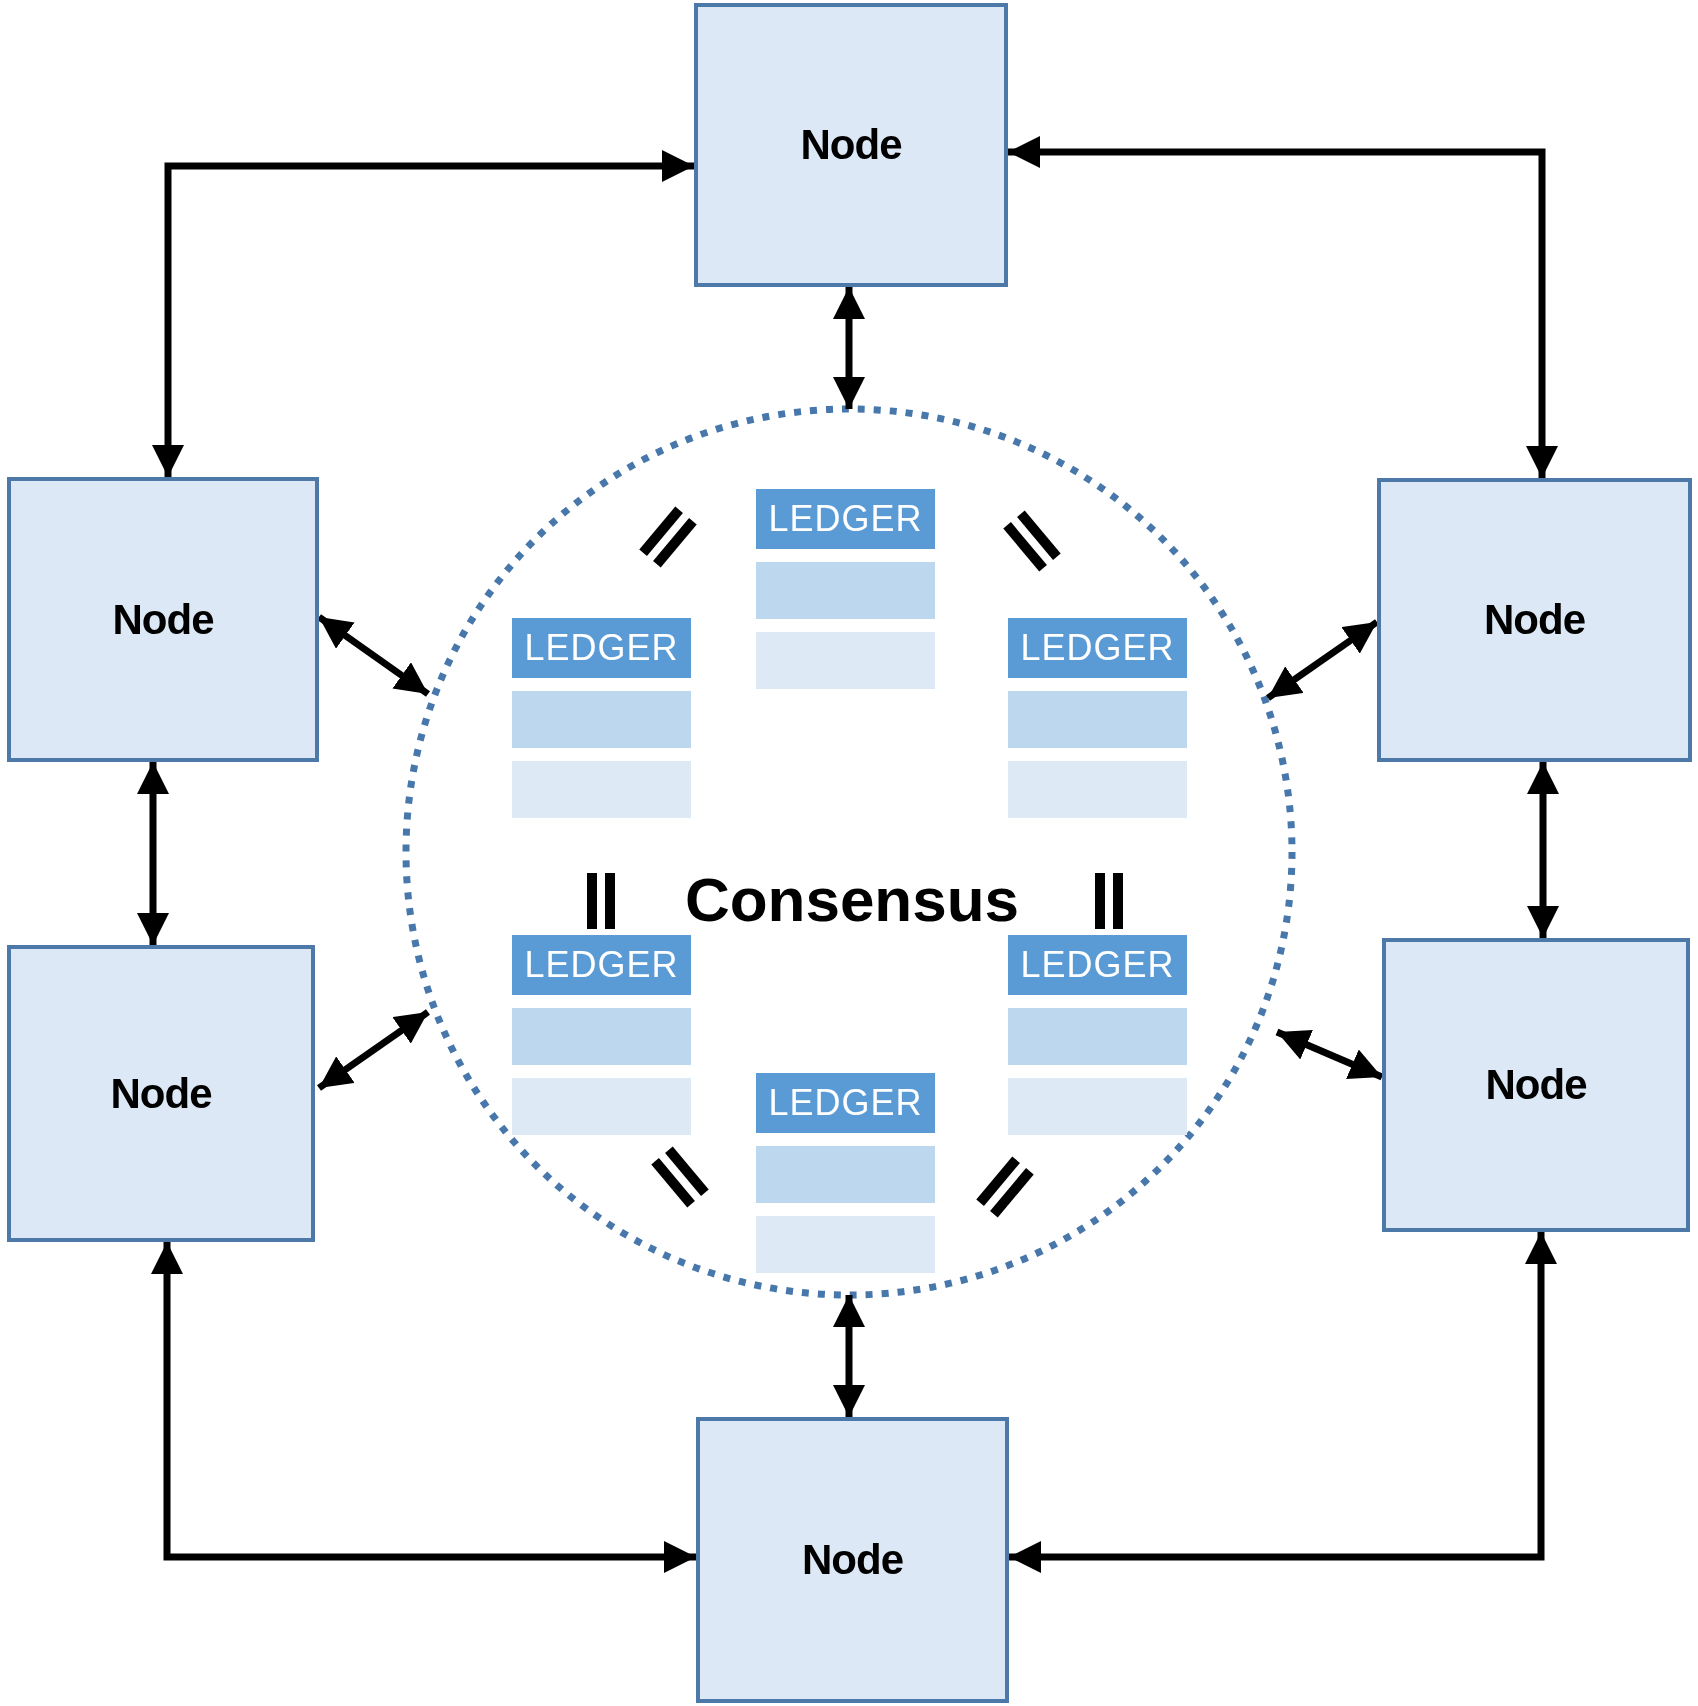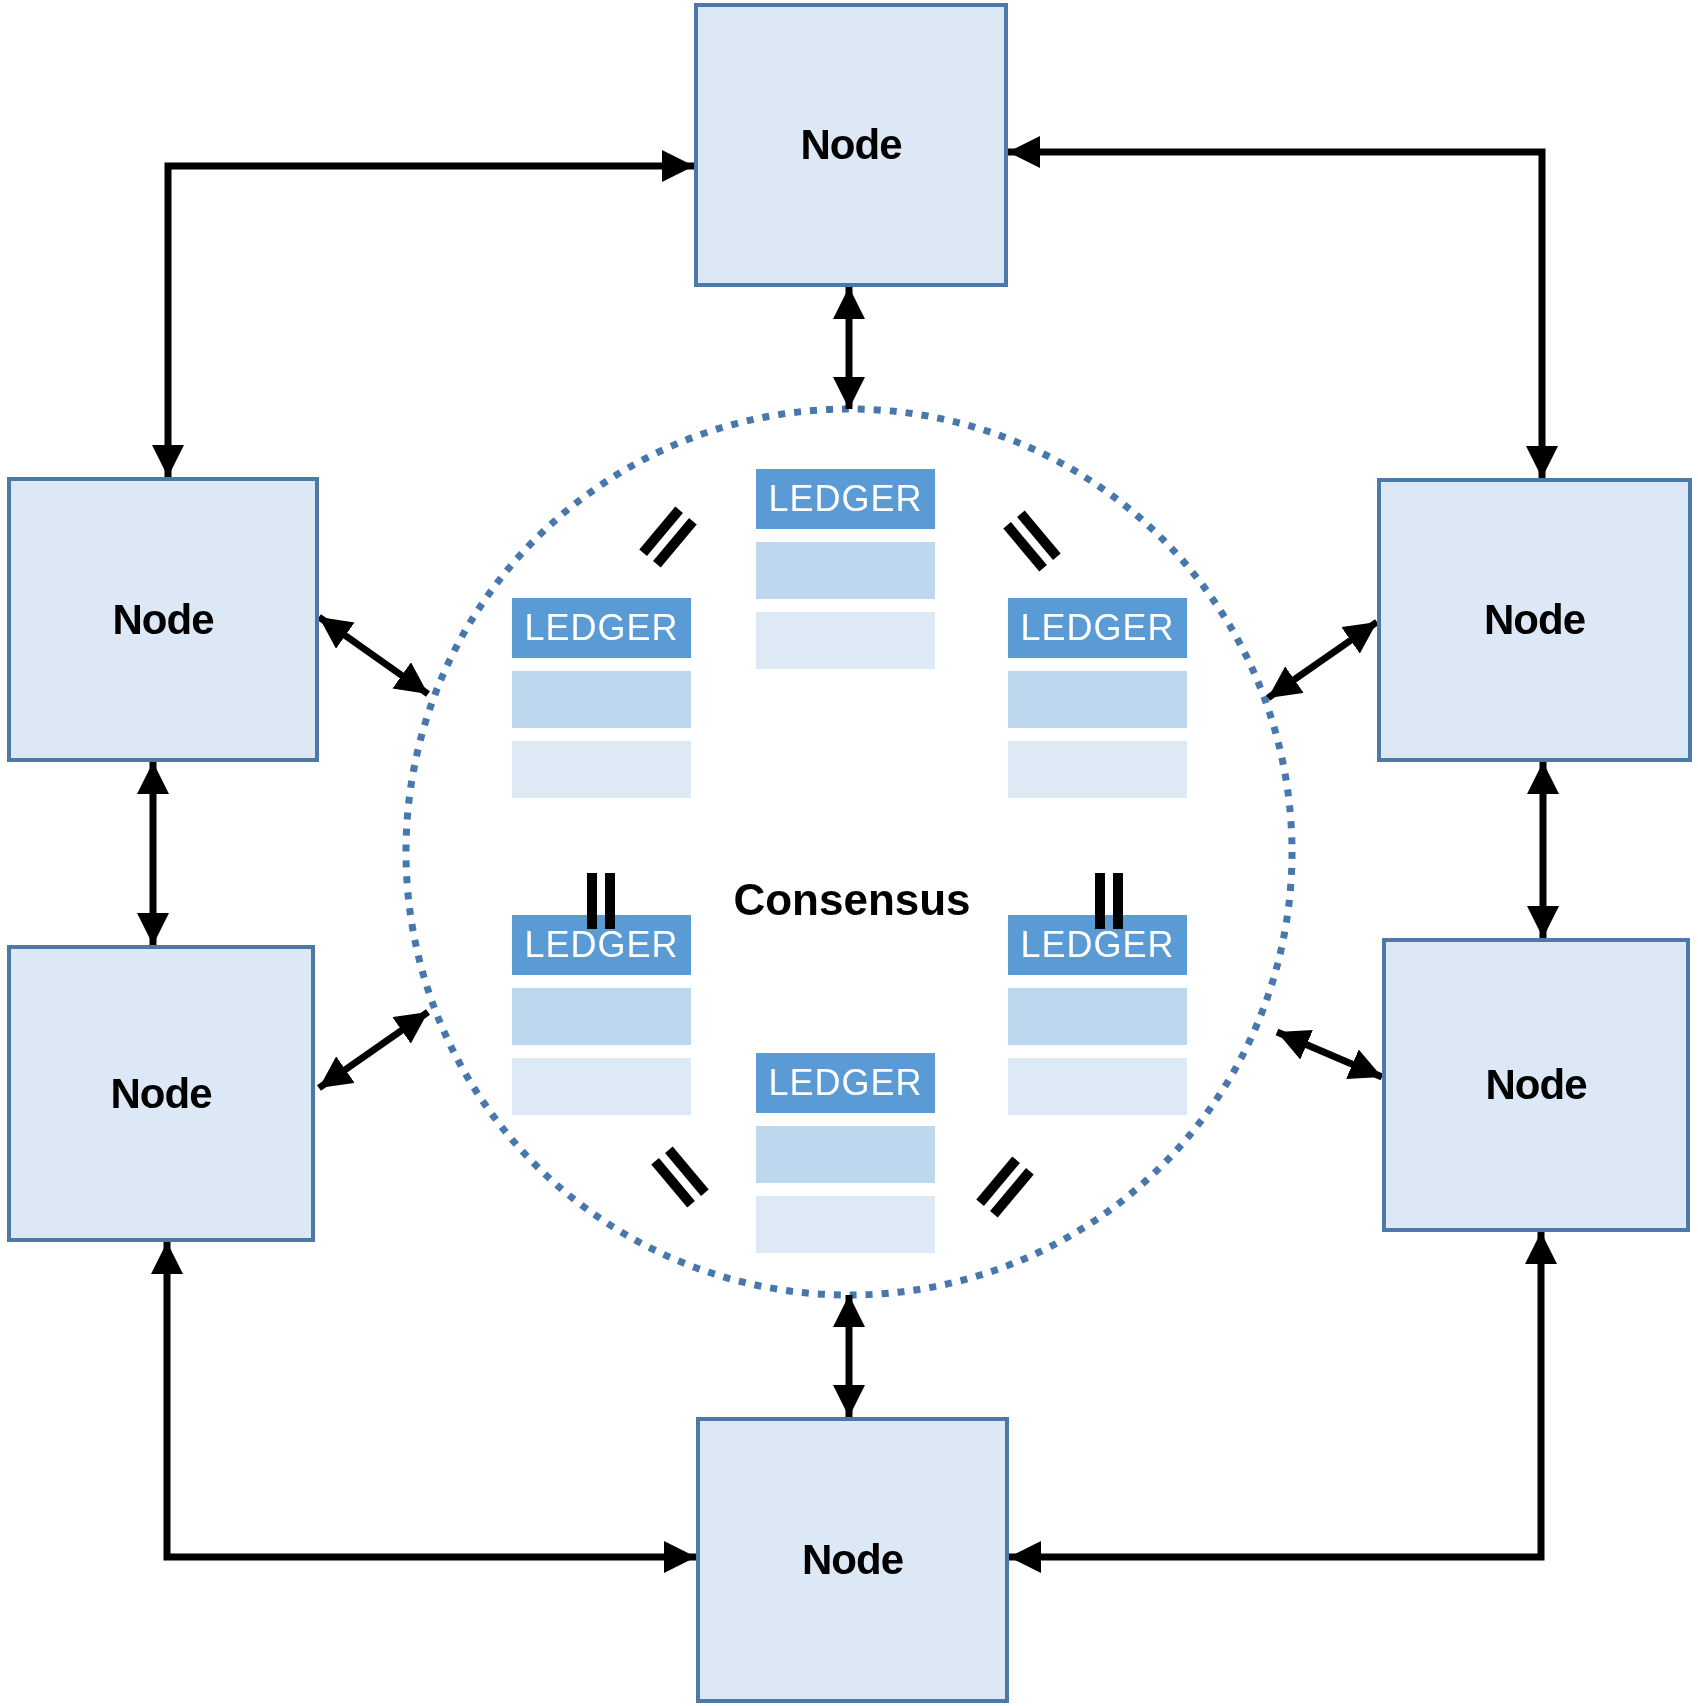--- a/index.html
+++ b/index.html
@@ -11,32 +11,32 @@
   html,body{background:#ffffff;}
   body{width:1698px; height:1706px; overflow:hidden;
        font-family:"Liberation Sans","DejaVu Sans",sans-serif;}
   #stage{position:relative; width:1698px; height:1706px; background:#fff;}
   #connector-layer{position:absolute; left:0; top:0; width:1698px; height:1706px;}
   .conn{stroke:var(--arrow); stroke-width:7; fill:none;}
   .node-box{position:absolute; background:var(--node-fill);
             border:4px solid var(--node-border);
             display:flex; align-items:center; justify-content:center;}
   .node-label{font-size:42px; font-weight:bold; color:var(--text); letter-spacing:-1px;}
-  .ledger-stack{position:absolute; width:179px;}
+  .ledger-stack{position:absolute; width:179px;margin-top:20px;}
   .ledger-header{width:179px; height:60px; background:var(--ledger-header);
                  color:var(--ledger-text); font-size:36px; letter-spacing:1px;
                  display:flex; align-items:center; justify-content:center;}
   .ledger-row{width:179px; height:57px; margin-top:13px;}
   .row-mid{background:var(--ledger-row-mid);}
   .row-light{background:var(--ledger-row-light);}
   .equals{position:absolute; width:56px; height:28px;
           display:flex; flex-direction:column; justify-content:space-between;}
   .equals .bar{width:56px; height:10px; background:var(--arrow);}
   #consensus-label{position:absolute; left:652px; top:858px; width:400px; height:84px;
-                   line-height:84px; text-align:center; font-size:44px; font-weight:bold;
+                   line-height:84px; text-align:center; font-size:62px; font-weight:bold;
                    color:var(--text);}
   
   #node-top         {left:694px;  top:3px;    width:314px; height:284px;}
   #node-left-upper  {left:7px;    top:477px;  width:312px; height:285px;}
   #node-left-lower  {left:7px;    top:945px;  width:308px; height:297px;}
   #node-right-upper {left:1377px; top:478px;  width:315px; height:284px;}
   #node-right-lower {left:1382px; top:938px;  width:308px; height:294px;}
   #node-bottom      {left:696px;  top:1417px; width:313px; height:286px;}
   
   #ledger-top-center   {left:756px;  top:469px;}

